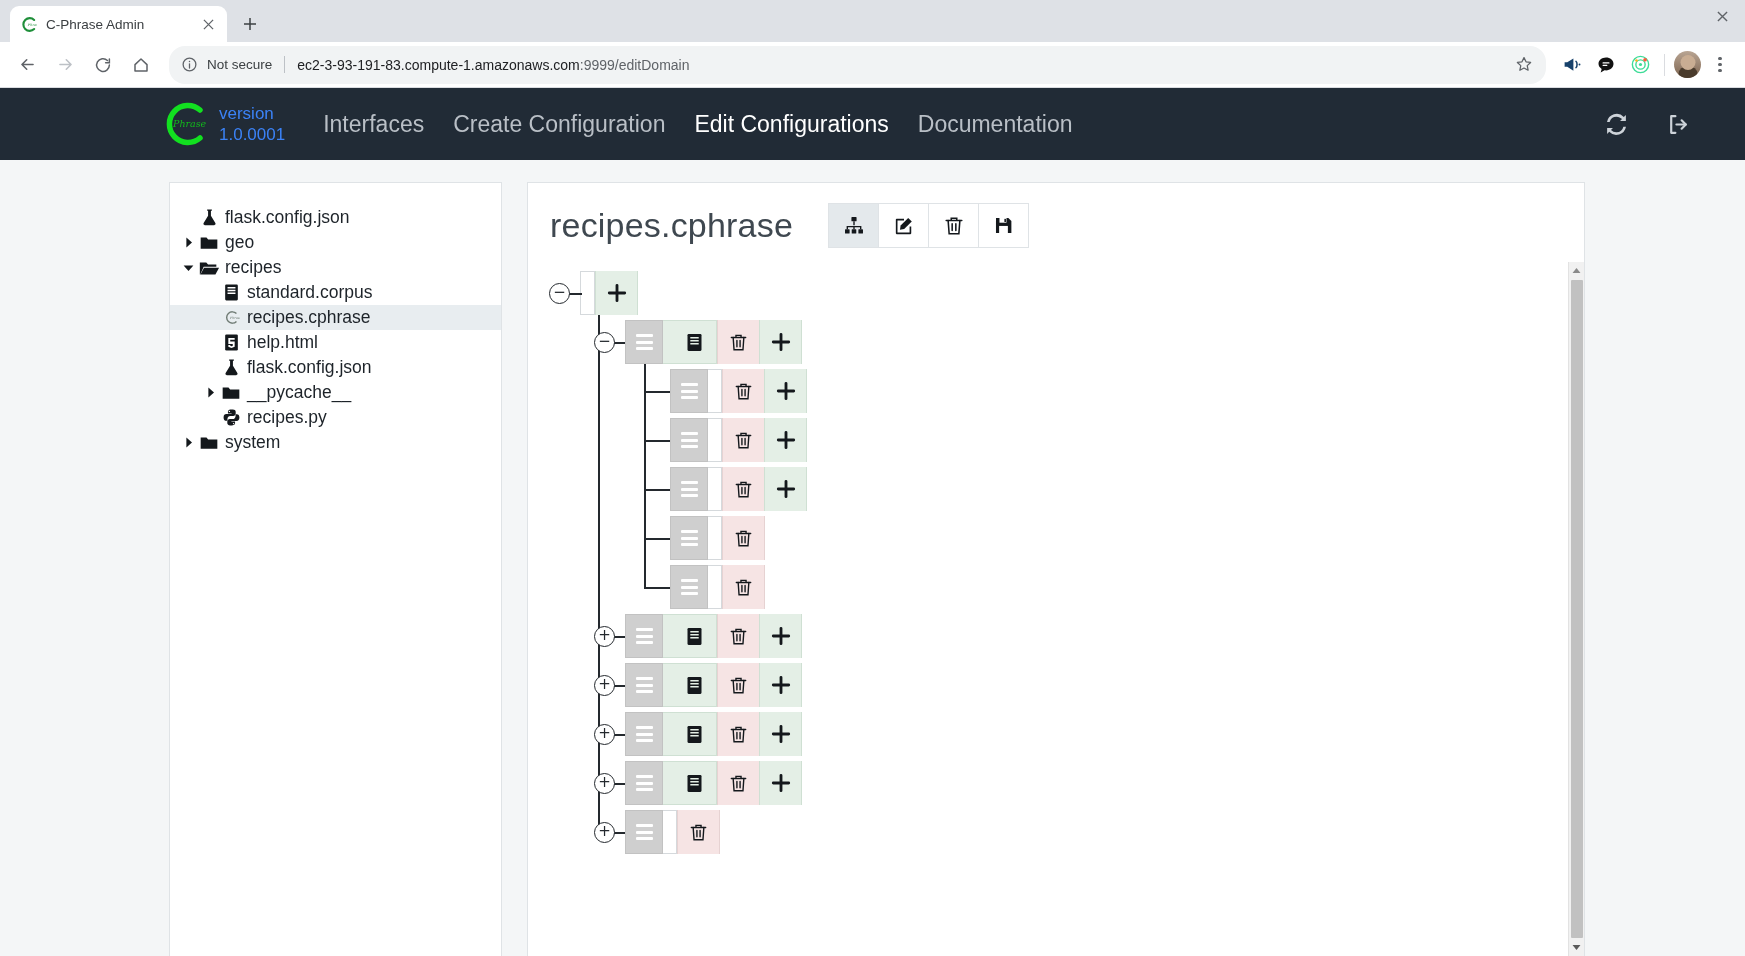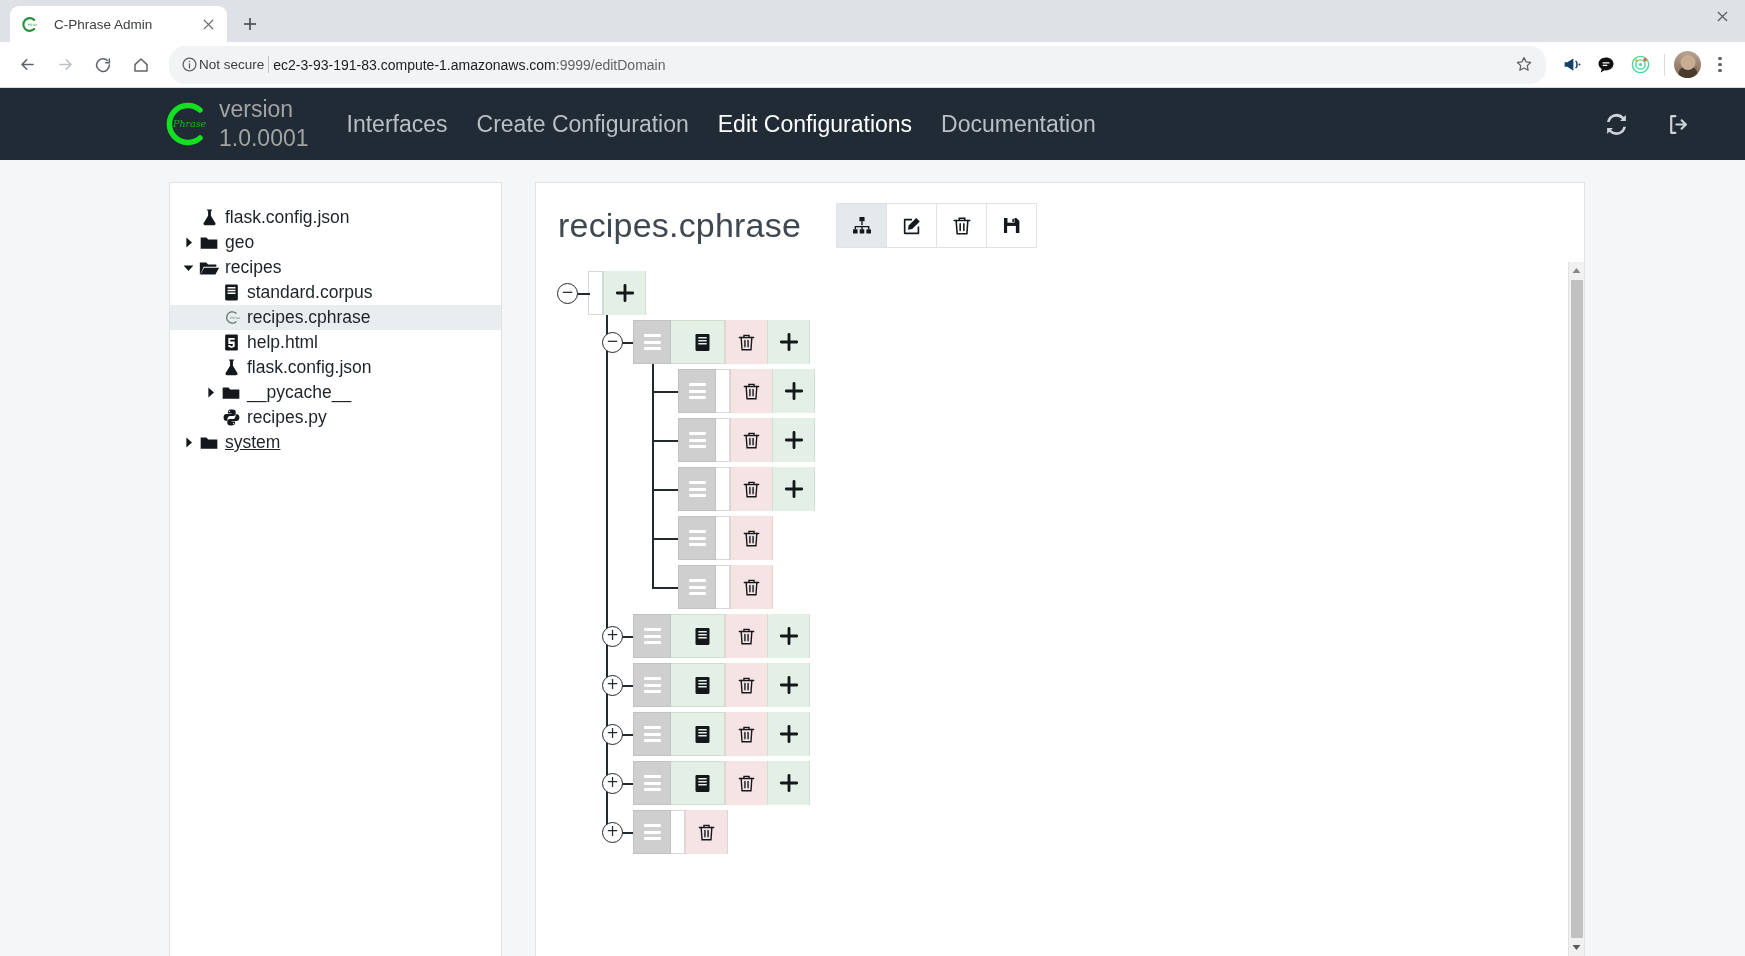--- a/index.html
+++ b/index.html
@@ -13,32 +13,32 @@
   
   .browser { width:1745px; height:956px; display:flex; flex-direction:column; background:#dee1e6; }
 
   .tabstrip { height:42px; background:#dee1e6; display:flex; align-items:flex-end; padding-left:10px; position:relative; flex:0 0 42px; }
   .tab {
     height:36px; width:217px; background:#ffffff; border-radius:9px 9px 0 0;
     display:flex; align-items:center; padding:0 10px; gap:9px; position:relative;
   }
   .tab-fav { width:17px; height:17px; flex:0 0 17px; position:relative; }
   .tab-fav svg { display:block; }
-  .tab-title { font-size:13.5px; color:#3c4043; white-space:nowrap; overflow:hidden; text-overflow:ellipsis; flex:1;margin-left:8px; }
+  .tab-title { font-size:13.5px; color:#3c4043; white-space:nowrap; overflow:hidden; text-overflow:ellipsis; flex:1; }
   .tab-close { width:18px; height:18px; display:flex; align-items:center; justify-content:center; color:#5f6368; font-size:14px; line-height:1; }
   .newtab { width:30px; height:30px; margin-left:8px; margin-bottom:3px; display:flex; align-items:center; justify-content:center; color:#3c4043; font-size:19px; }
   .winbtns { margin-left:auto; display:flex; align-items:flex-start; height:42px; }
   .winbtn { width:46px; height:32px; display:flex; align-items:center; justify-content:center; color:#5f6368; font-size:14px; }
 
   .toolbar { height:46px; background:#ffffff; display:flex; align-items:center; padding:0 10px; gap:4px; flex:0 0 46px; border-bottom:1px solid #dadce0; }
   .tbtn { width:34px; height:34px; display:flex; align-items:center; justify-content:center; color:#5f6368; border-radius:50%; }
   .tbtn.dim { color:#bdc1c6; }
   .omnibox {
     flex:1; height:38px; background:#f1f3f4; border-radius:16px; margin:0 7px;
-    display:flex; align-items:center; padding:0 12px; gap:1px; min-width:0;
+    display:flex; align-items:center; padding:0 12px; gap:9px; min-width:0;
   }
   .ob-info { width:17px; height:17px; flex:0 0 17px; color:#5f6368; }
   .ob-notsecure { font-size:13.5px; color:#3c4043; white-space:nowrap; }
   .ob-sep { width:1px; height:17px; background:#bdc1c6; margin:0 3px; }
   .ob-url { font-size:14px; color:#202124; white-space:nowrap; overflow:hidden; text-overflow:ellipsis; }
   .ob-url .dim { color:#5f6368; }
   .ob-star { margin-left:auto; color:#5f6368; width:19px; height:19px; flex:0 0 19px; }
   .ext { width:30px; height:30px; display:flex; align-items:center; justify-content:center; flex:0 0 30px; }
   .tb-sep { width:1px; height:22px; background:#dadce0; margin:0 5px; }
   .avatar {
@@ -56,28 +56,28 @@
   }
   .kebab { width:30px; height:30px; display:flex; flex-direction:column; align-items:center; justify-content:center; gap:2.5px; }
   .kebab i { width:3.5px; height:3.5px; border-radius:50%; background:#5f6368; display:block; }
 
   
   .viewport { flex:1; background:#f4f6f7; overflow:hidden; position:relative; display:flex; flex-direction:column; }
 
   .navbar { height:72px; background:#212b36; display:flex; align-items:center; padding:0 30px 0 0; flex:0 0 72px; }
   .brand { display:flex; align-items:center; gap:9px; margin-left:160px; }
   .logo { width:50px; height:50px; flex:0 0 50px; position:relative; }
-  .logo-text { font-size:23px; color:#a3a3a3; line-height:1.25; font-weight:400; }
+  .logo-text { font-size:17px; color:#3b82f6; line-height:1.25; font-weight:400; }
   .nav-links { display:flex; align-items:center; gap:29px; margin-left:38px; }
   .nav-link { font-size:23px; color:#b9bfc6; white-space:nowrap; }
   .nav-link.active { color:#ffffff; }
   .nav-right { margin-left:auto; display:flex; align-items:center; gap:36px; padding-right:24px; }
   .nav-icon { width:26px; height:26px; color:#cdd3d9; display:flex; align-items:center; justify-content:center; }
 
-  .content { flex:1; display:flex; padding:22px 0 0 0; gap:8px; overflow:hidden; }
+  .content { flex:1; display:flex; padding:22px 0 0 0; gap:0; overflow:hidden; }
 
   
   .tree-panel {
     width:333px; margin-left:169px; background:#ffffff; border:1px solid #dfe3e6;
     border-bottom:none; padding:22px 0 0 0; overflow:hidden; flex:0 0 333px;
     height:100%;
   }
   .ft-row { display:flex; align-items:center; height:25px; padding-left:10px; font-size:17.5px; color:#1d2329; white-space:nowrap; }
   .ft-row.sel { background:#e8edf0; }
   .ft-caret { width:17px; flex:0 0 17px; display:flex; align-items:center; justify-content:center; color:#1d2329; font-size:9px; }
@@ -404,21 +404,21 @@
                 </svg>
               </span>
               <span class="ft-ico">
                 <svg width="19" height="19" viewBox="0 0 24 24">
                   <path d="M11.9 2c-2.6 0-4.4.8-4.4 2.6v2.3h4.6v.8H5.4C3.5 7.7 2 9 2 11.9s1.3 4.3 3.2 4.3h1.7v-2.6c0-2 1.6-3.6 3.6-3.6h3.7c1.7 0 3.1-1.4 3.1-3.1V4.6C17.3 3 15.7 2 13.8 2zm-2.5 1.4a.9.9 0 1 1 0 1.8.9.9 0 0 1 0-1.8z" fill="#14181c"></path>
                   <path d="M12.1 22c2.6 0 4.4-.8 4.4-2.6v-2.3h-4.6v-.8h6.7c1.9 0 3.4-1.3 3.4-4.2s-1.3-4.3-3.2-4.3h-1.7v2.6c0 2-1.6 3.6-3.6 3.6H9.8c-1.7 0-3.1 1.4-3.1 3.1v2.3c0 1.6 1.6 2.6 3.5 2.6zm2.5-1.4a.9.9 0 1 1 0-1.8.9.9 0 0 1 0 1.8z" fill="#14181c"></path>
                 </svg>
               </span>
               <span class="ft-label">recipes.py</span>
             </div>
-            <div class="ft-row" style="padding-left: 10px; text-decoration: underline;">
+            <div class="ft-row" style="padding-left: 10px;">
               <span class="ft-caret">
                 <svg width="8" height="11" viewBox="0 0 8 11">
                   <path d="M1.4 0.6v9.8L7 5.5z" fill="#14181c"></path>
                 </svg>
               </span>
               <span class="ft-ico">
                 <svg width="20" height="20" viewBox="0 0 24 24" fill="#14181c">
                   <path d="M2 5.5h7l2 2.2h11V19H2z"></path>
                 </svg>
               </span>

